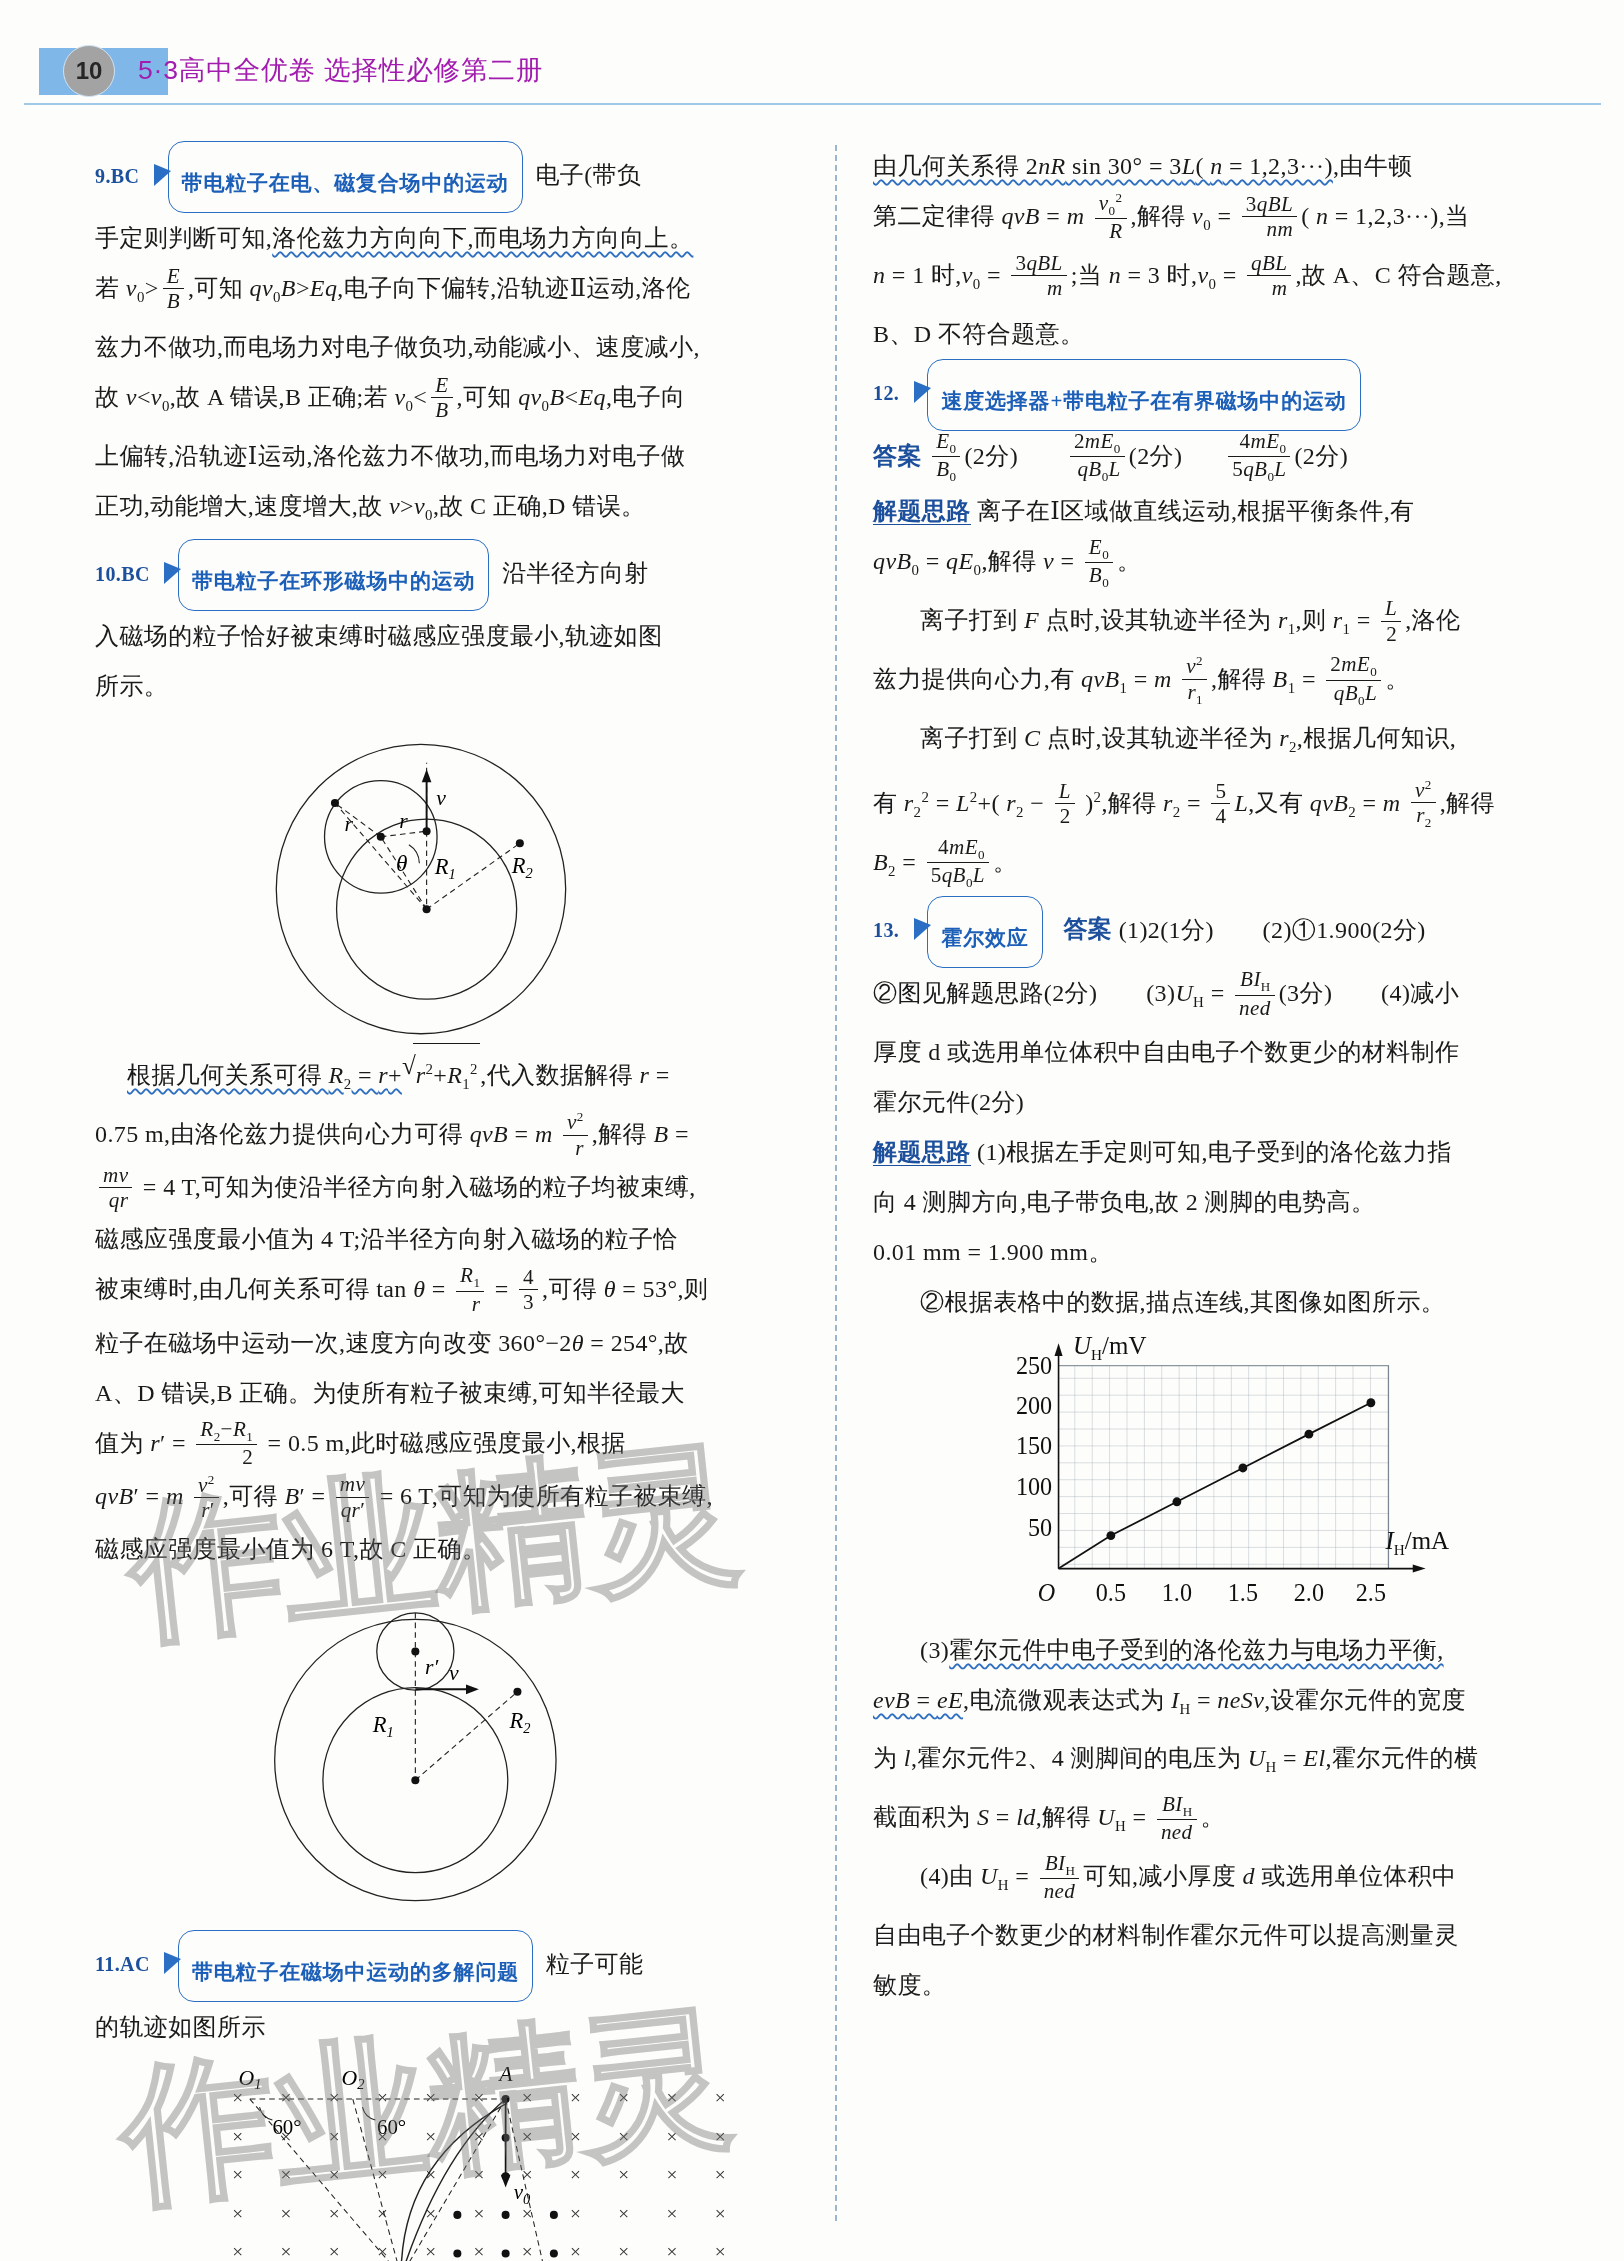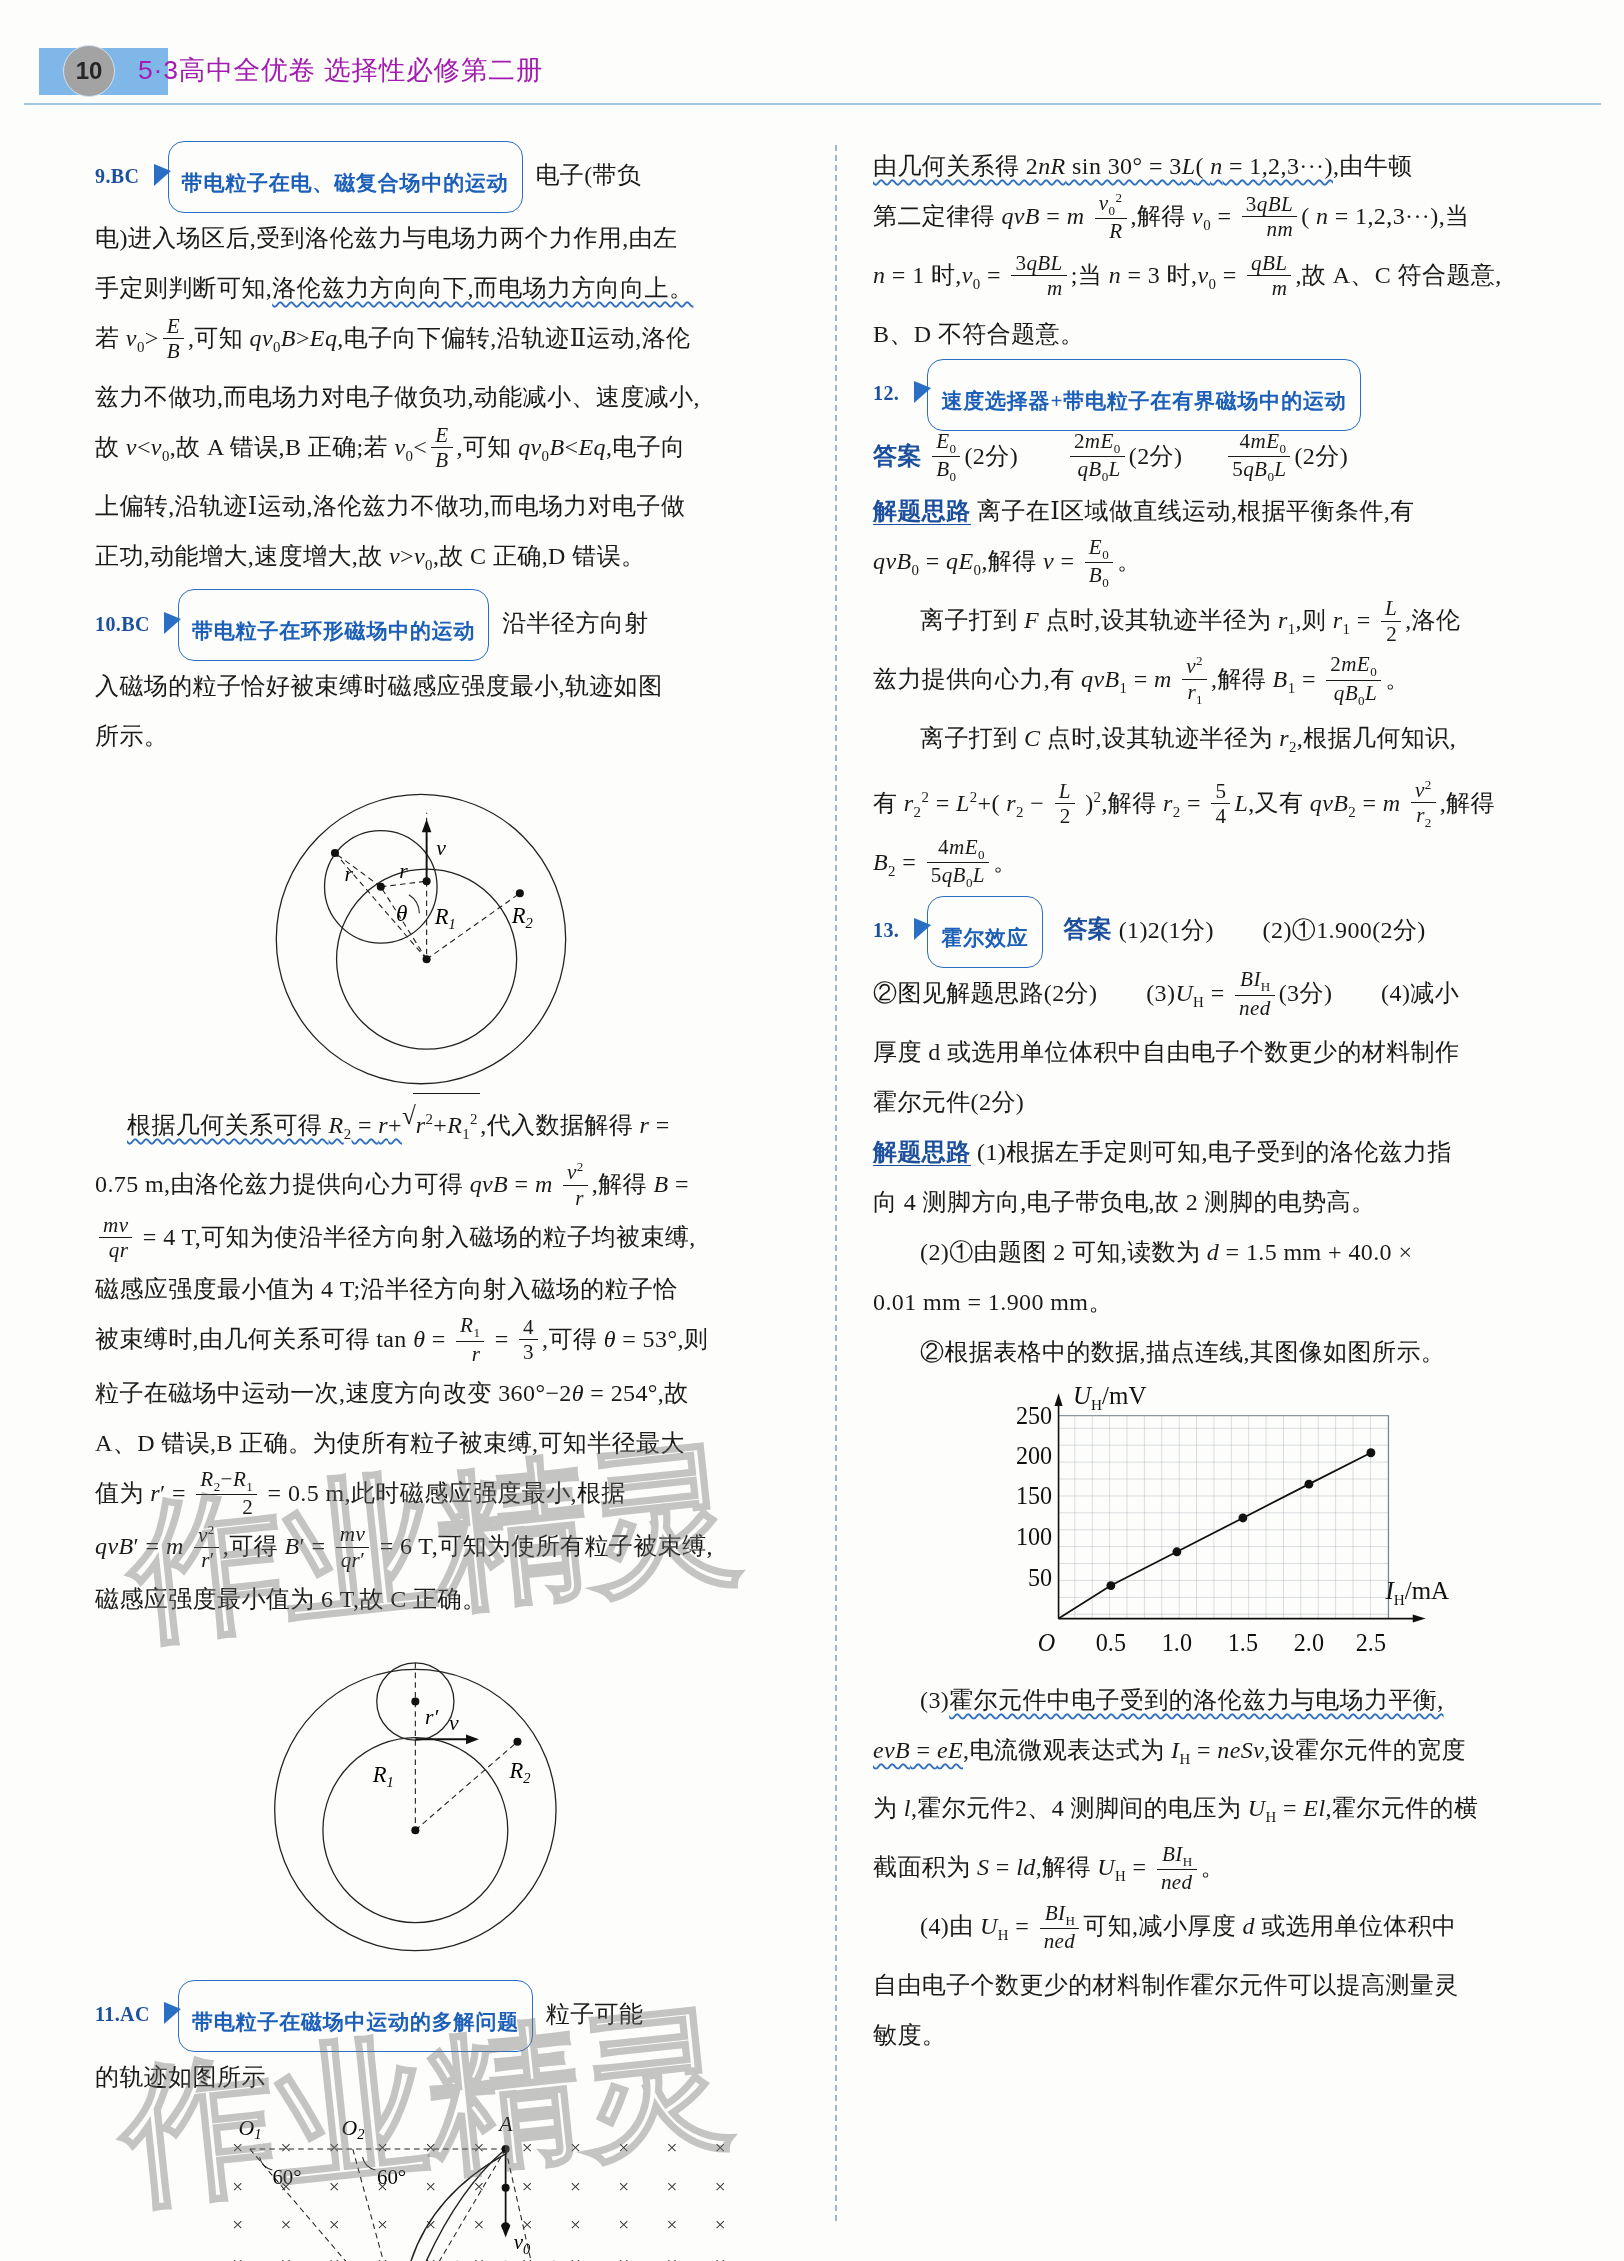--- a/index.html
+++ b/index.html
@@ -124,21 +124,20 @@
 <div id="header-rule"></div>
 <div id="col-divider"></div>
 
 <div id="col-left">
 
   <div class="ln">
     <span class="itemno">9.BC</span>
     <span class="tagwrap"><span class="flag"></span><span class="tag">带电粒子在电、磁复合场中的运动</span></span>
     <span>电子(带负</span>
   </div>
-  <div class="ln">电)进入场区后,受到洛伦兹力与电场力两个力作用,由左</div>
   <div class="ln">手定则判断可知,<span class="wavy">洛伦兹力方向向下,而电场力方向向上。</span></div>
   <div class="ln">
     若 <i class="v">v</i><sub>0</sub>&gt;<span class="frac"><span class="num"><i class="v">E</i></span><span class="den"><i class="v">B</i></span></span>,可知 <i class="v">qv</i><sub>0</sub><i class="v">B</i>&gt;<i class="v">Eq</i>,电子向下偏转,沿轨迹Ⅱ运动,洛伦
   </div>
   <div class="ln">兹力不做功,而电场力对电子做负功,动能减小、速度减小,</div>
   <div class="ln">故 <i class="v">v</i>&lt;<i class="v">v</i><sub>0</sub>,故 A 错误,B 正确;若 <i class="v">v</i><sub>0</sub>&lt;<span class="frac"><span class="num"><i class="v">E</i></span><span class="den"><i class="v">B</i></span></span>,可知 <i class="v">qv</i><sub>0</sub><i class="v">B</i>&lt;<i class="v">Eq</i>,电子向</div>
   <div class="ln">上偏转,沿轨迹Ⅰ运动,洛伦兹力不做功,而电场力对电子做</div>
   <div class="ln">正功,动能增大,速度增大,故 <i class="v">v</i>&gt;<i class="v">v</i><sub>0</sub>,故 C 正确,D 错误。</div>
 
   <div class="ln">
@@ -422,23 +421,20 @@
   <div class="ln">
     ②图见解题思路(2分)　　(3)<i class="v">U</i><sub>H</sub> = <span class="frac"><span class="num"><i class="v">BI</i><sub>H</sub></span><span class="den"><i class="v">ned</i></span></span>(3分)　　(4)减小
   </div>
   <div class="ln">厚度 d 或选用单位体积中自由电子个数更少的材料制作</div>
   <div class="ln">霍尔元件(2分)</div>
   <div class="ln">
     <span style="color:#1c4f9c;font-weight:700;border-bottom:1.6px solid #1c4f9c">解题思路</span>
     <span>(1)根据左手定则可知,电子受到的洛伦兹力指</span>
   </div>
   <div class="ln">向 4 测脚方向,电子带负电,故 2 测脚的电势高。</div>
-  <div class="ln">
-    <span style="padding-left:47px"></span>(2)①由题图 2 可知,读数为 <i class="v">d</i> = 1.5 mm + 40.0 ×
-  </div>
   <div class="ln">0.01 mm = 1.900 mm。</div>
   <div class="ln">
     <span style="padding-left:47px"></span>②根据表格中的数据,描点连线,其图像如图所示。
   </div>
 
   <div class="chartbox">
     <svg width="483" height="298" viewBox="0 0 600 370">
       <defs>
         <pattern id="smallgrid" width="21.6" height="21" patternUnits="userSpaceOnUse">
           <path d="M 21.6 0 L 0 0 0 21" fill="none" stroke="#8f9aa8" stroke-width="0.8"></path>

